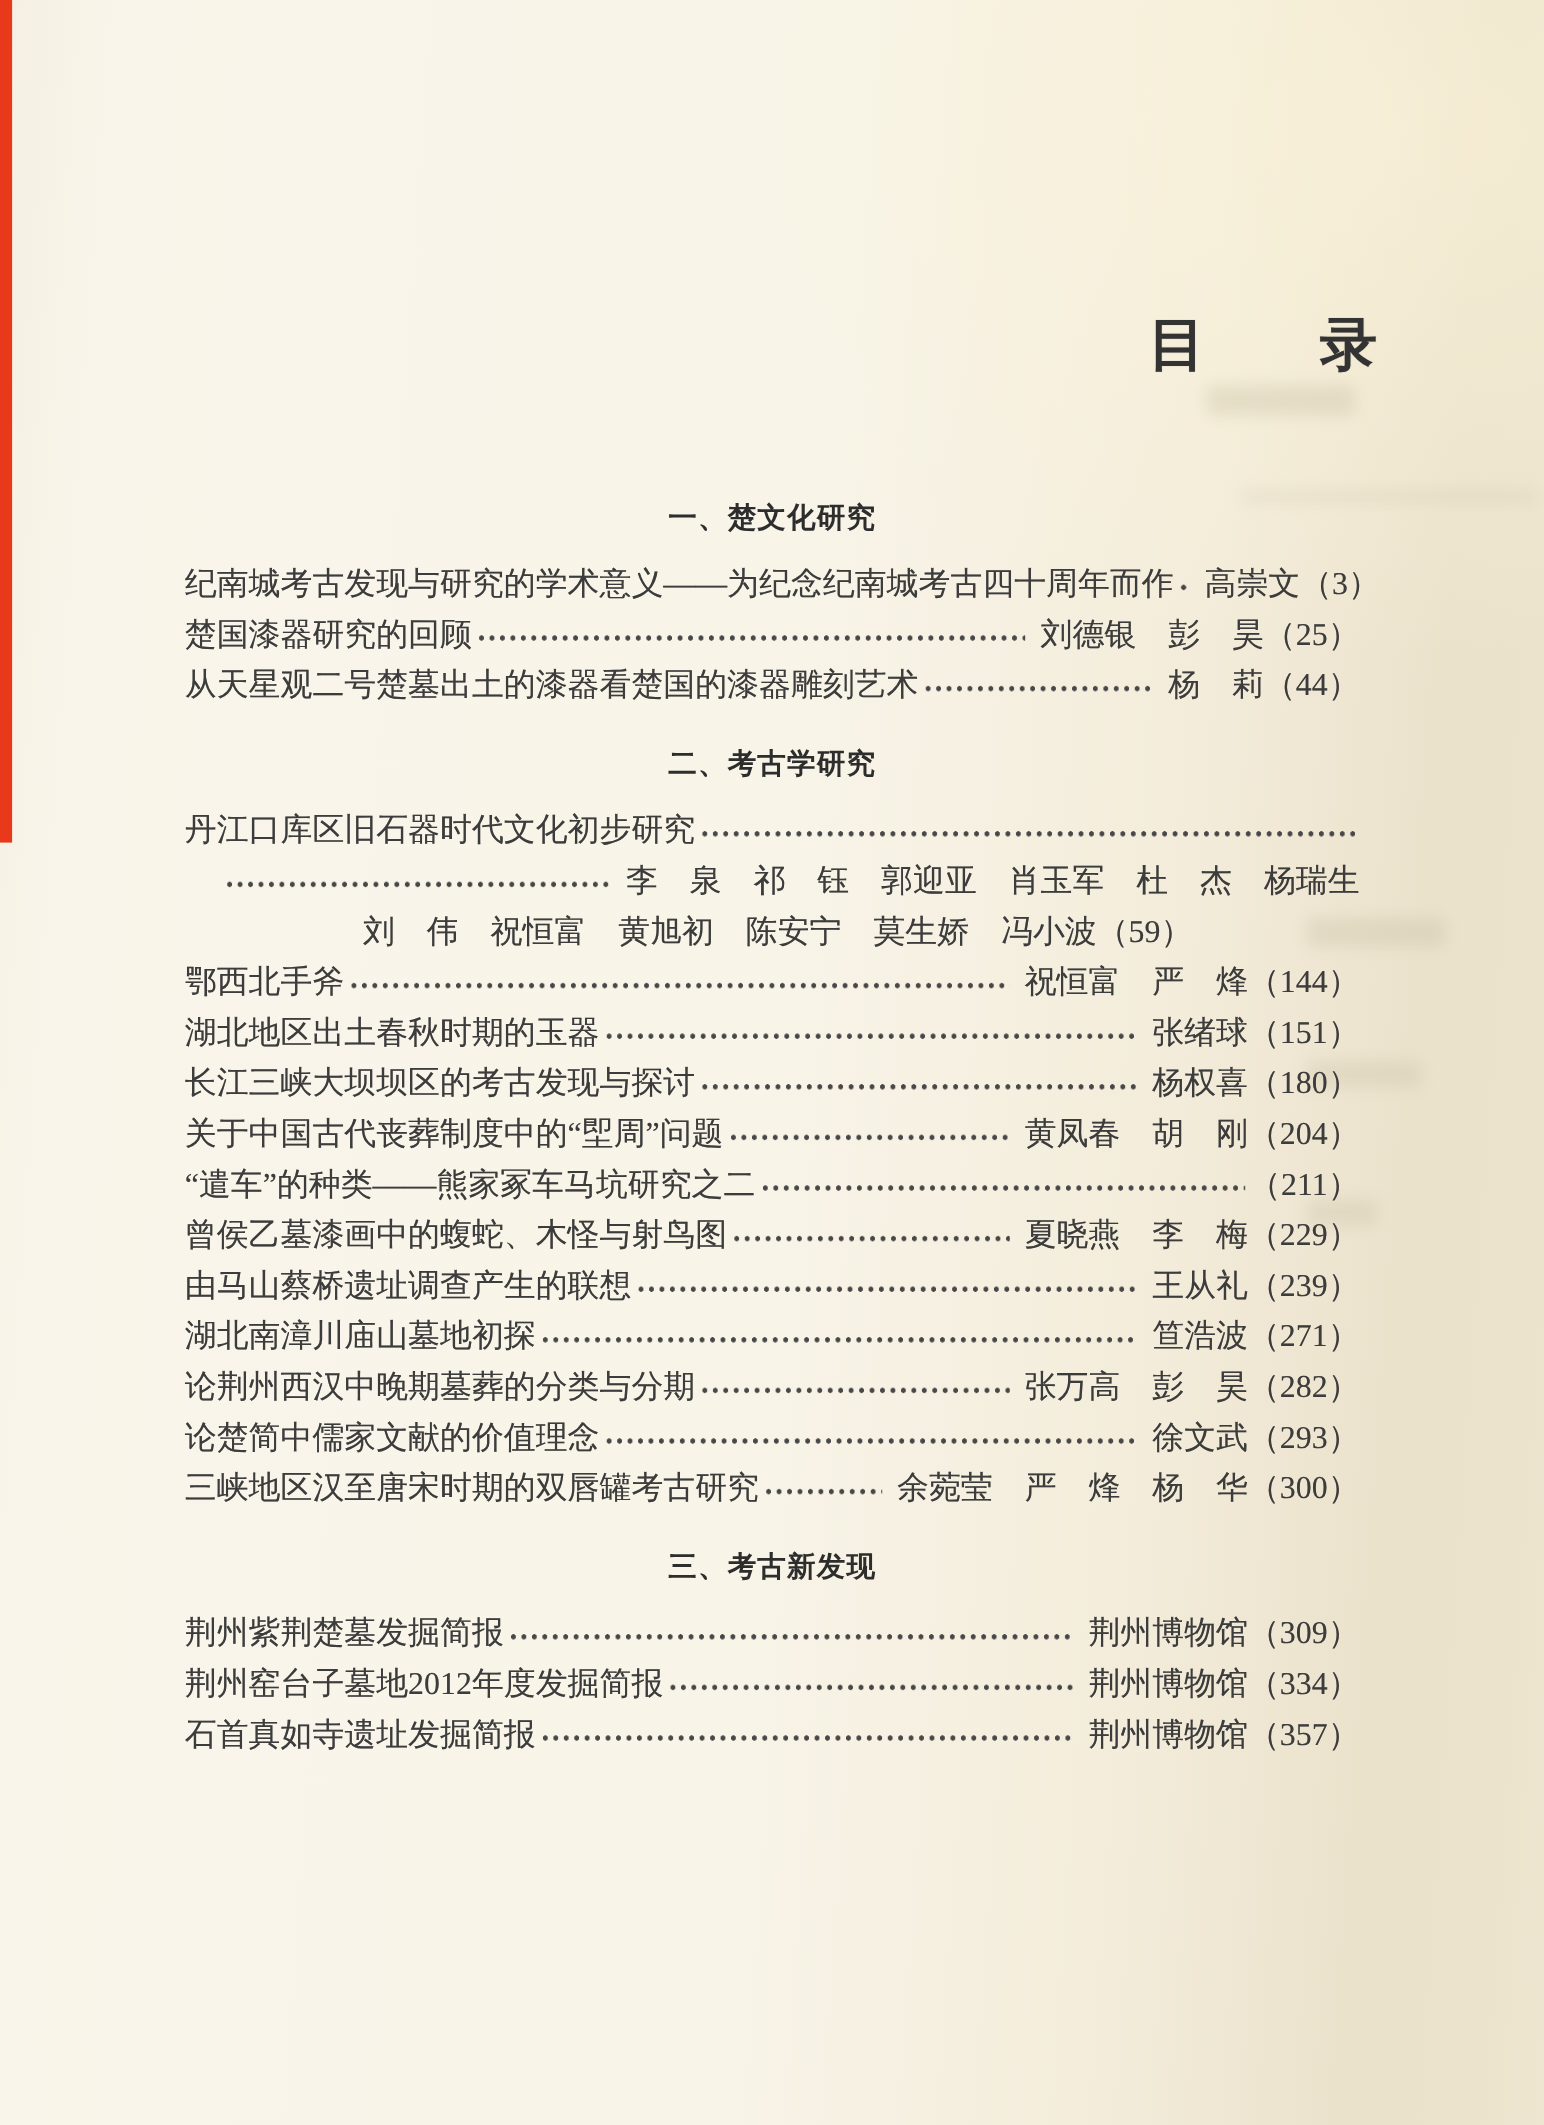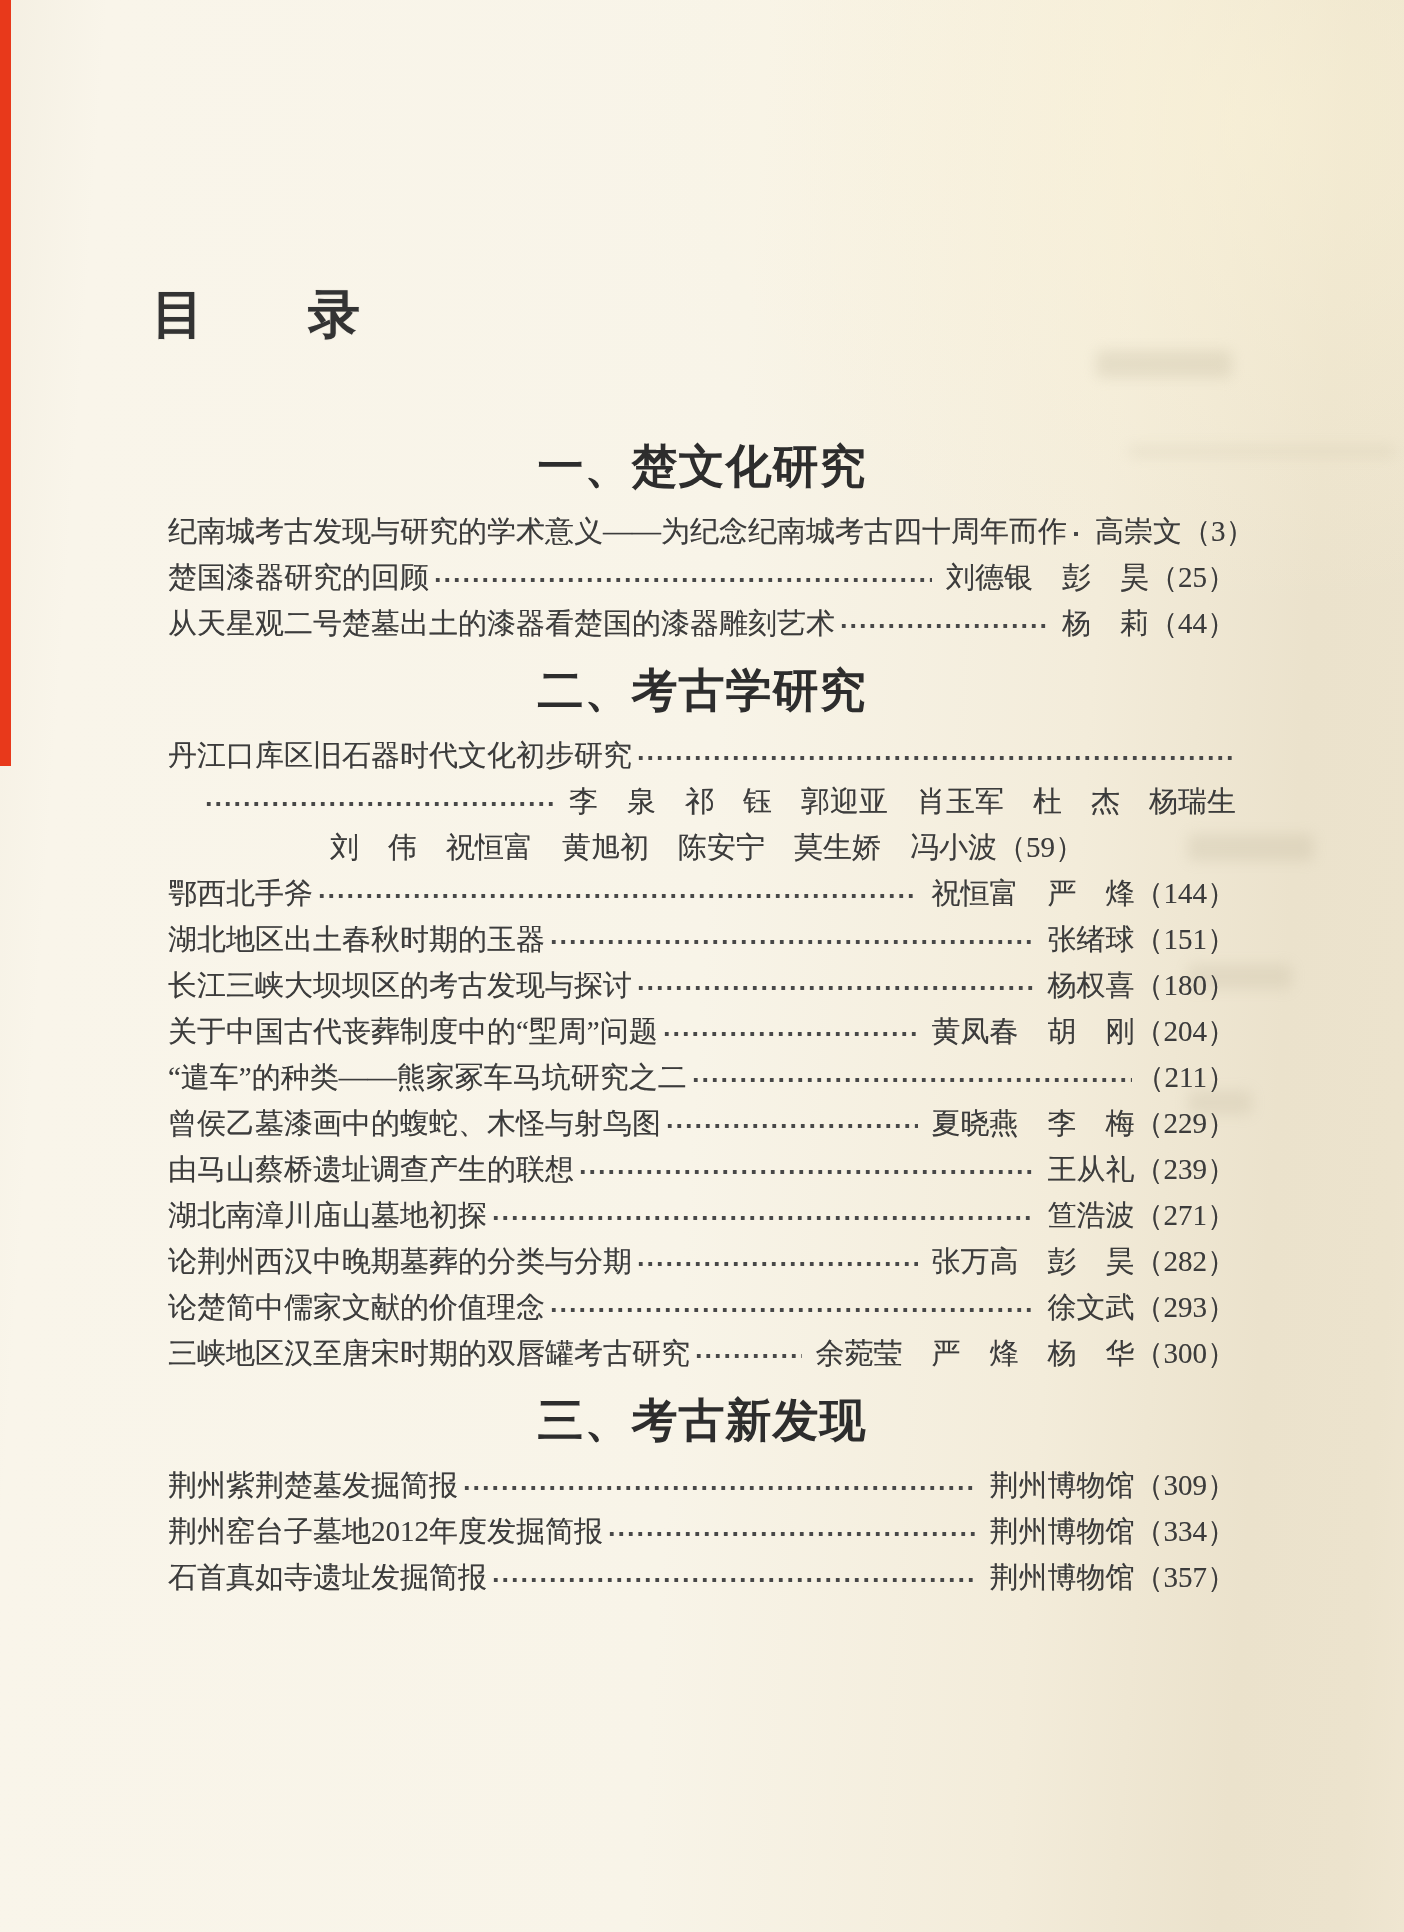--- a/index.html
+++ b/index.html
@@ -19,29 +19,29 @@
     background:#e8391b;
   }
   .ghost { position:absolute; background:#b4aa8e; border-radius:5px; filter:blur(7px); }
   .g1 { left:1096px; top:350px;  width:136px; height:28px; opacity:.24; }
   .g2 { left:1128px; top:446px;  width:268px; height:11px; opacity:.16; }
   .g3 { left:1188px; top:834px;  width:126px; height:27px; opacity:.22; }
   .g4 { left:1188px; top:964px;  width:104px; height:25px; opacity:.20; }
   .g5 { left:1188px; top:1090px; width:64px;  height:25px; opacity:.20; }
   .content { position:absolute; left:152px; top:0; width:1100px; }
   .page-title {
-    margin:286px 0 0 0; text-align:left;
+    margin:286px 0 0 0; text-align:right;
     font-size:52px; line-height:58px; font-weight:700;
     color:#333; white-space:pre;
     text-shadow:0 0 1px rgba(40,40,40,.35);
   }
   .section-heading {
     margin:26px 0 16px 0; text-align:center;
-    font-family:Liberation Mono, monospace;
-    font-weight:700; font-size:46px; line-height:44px;
+    font-family:Liberation Sans, sans-serif;
+    font-weight:700; font-size:26px; line-height:44px;
     letter-spacing:1px; color:#2d2d2d; white-space:pre;
   }
   #sections .section-heading:first-child { margin-top:104px; }
   .entry-list { margin:16px; }
   .entry-row {
     display:flex; align-items:baseline;
     font-size:29px; line-height:46px; white-space:pre; color:#3c3c3c;
     text-shadow:0 0 0.6px rgba(50,50,50,.4);
   }
   .entry-title  { flex:0 0 auto; }

